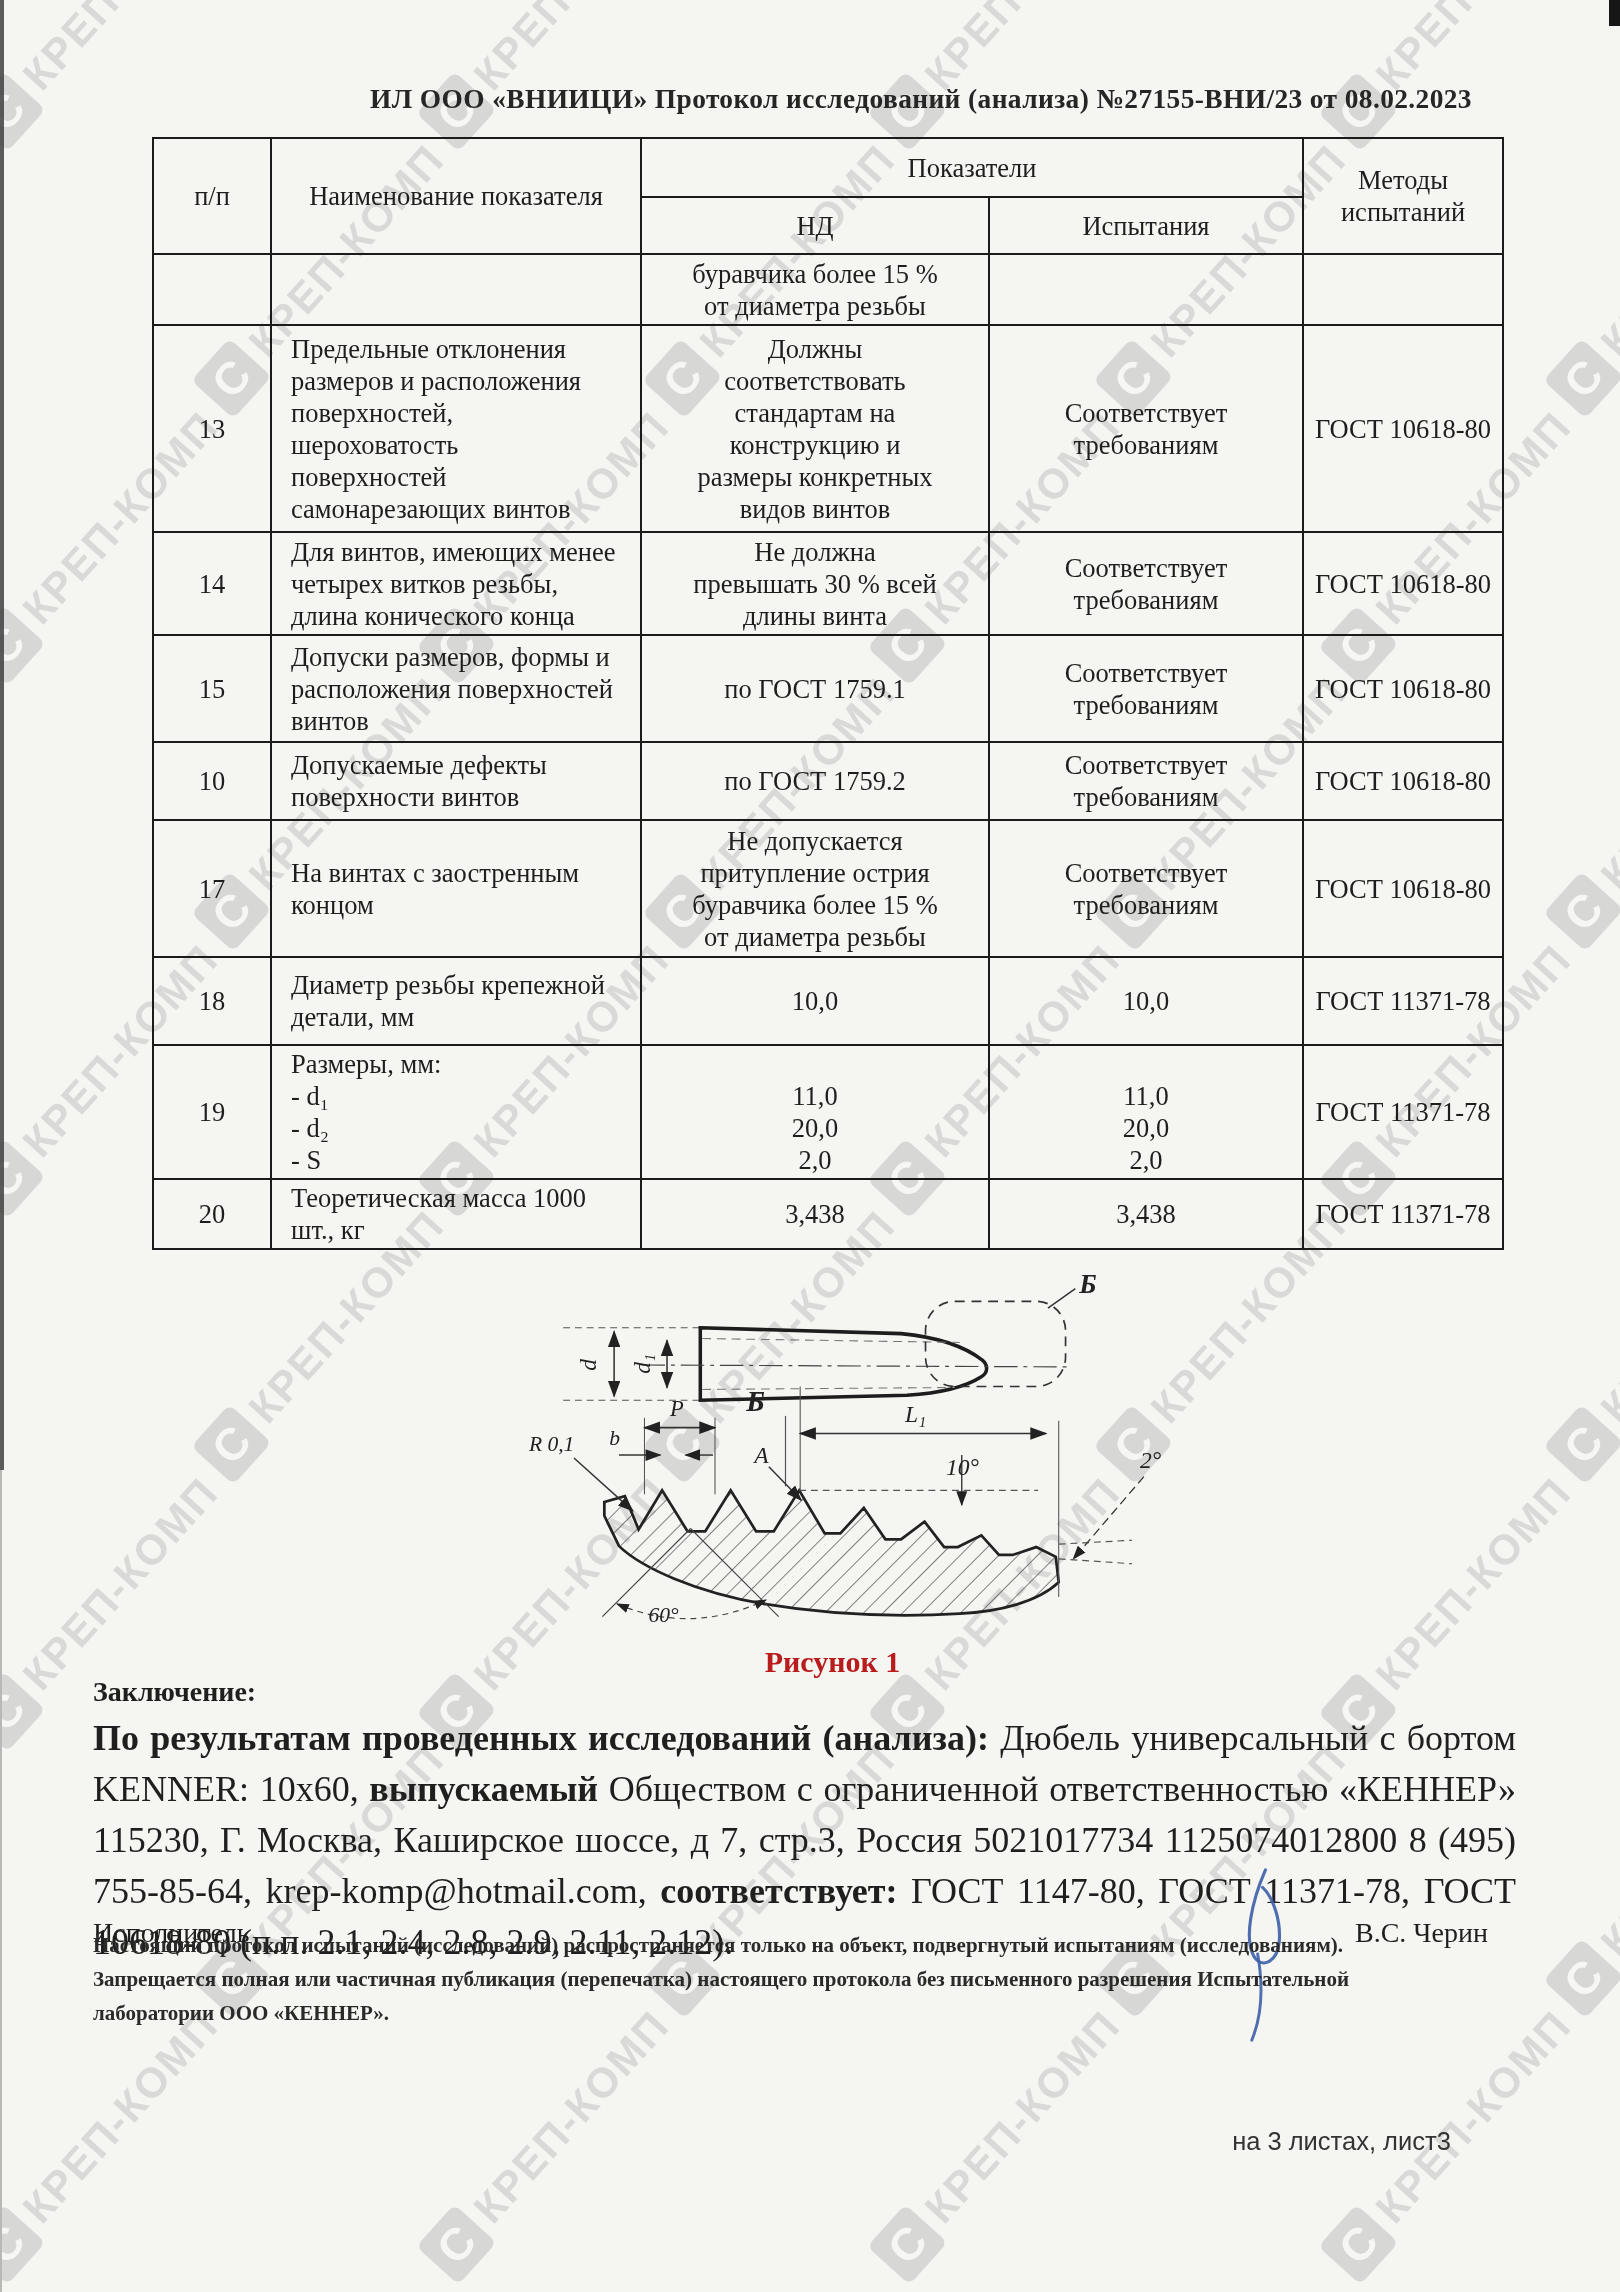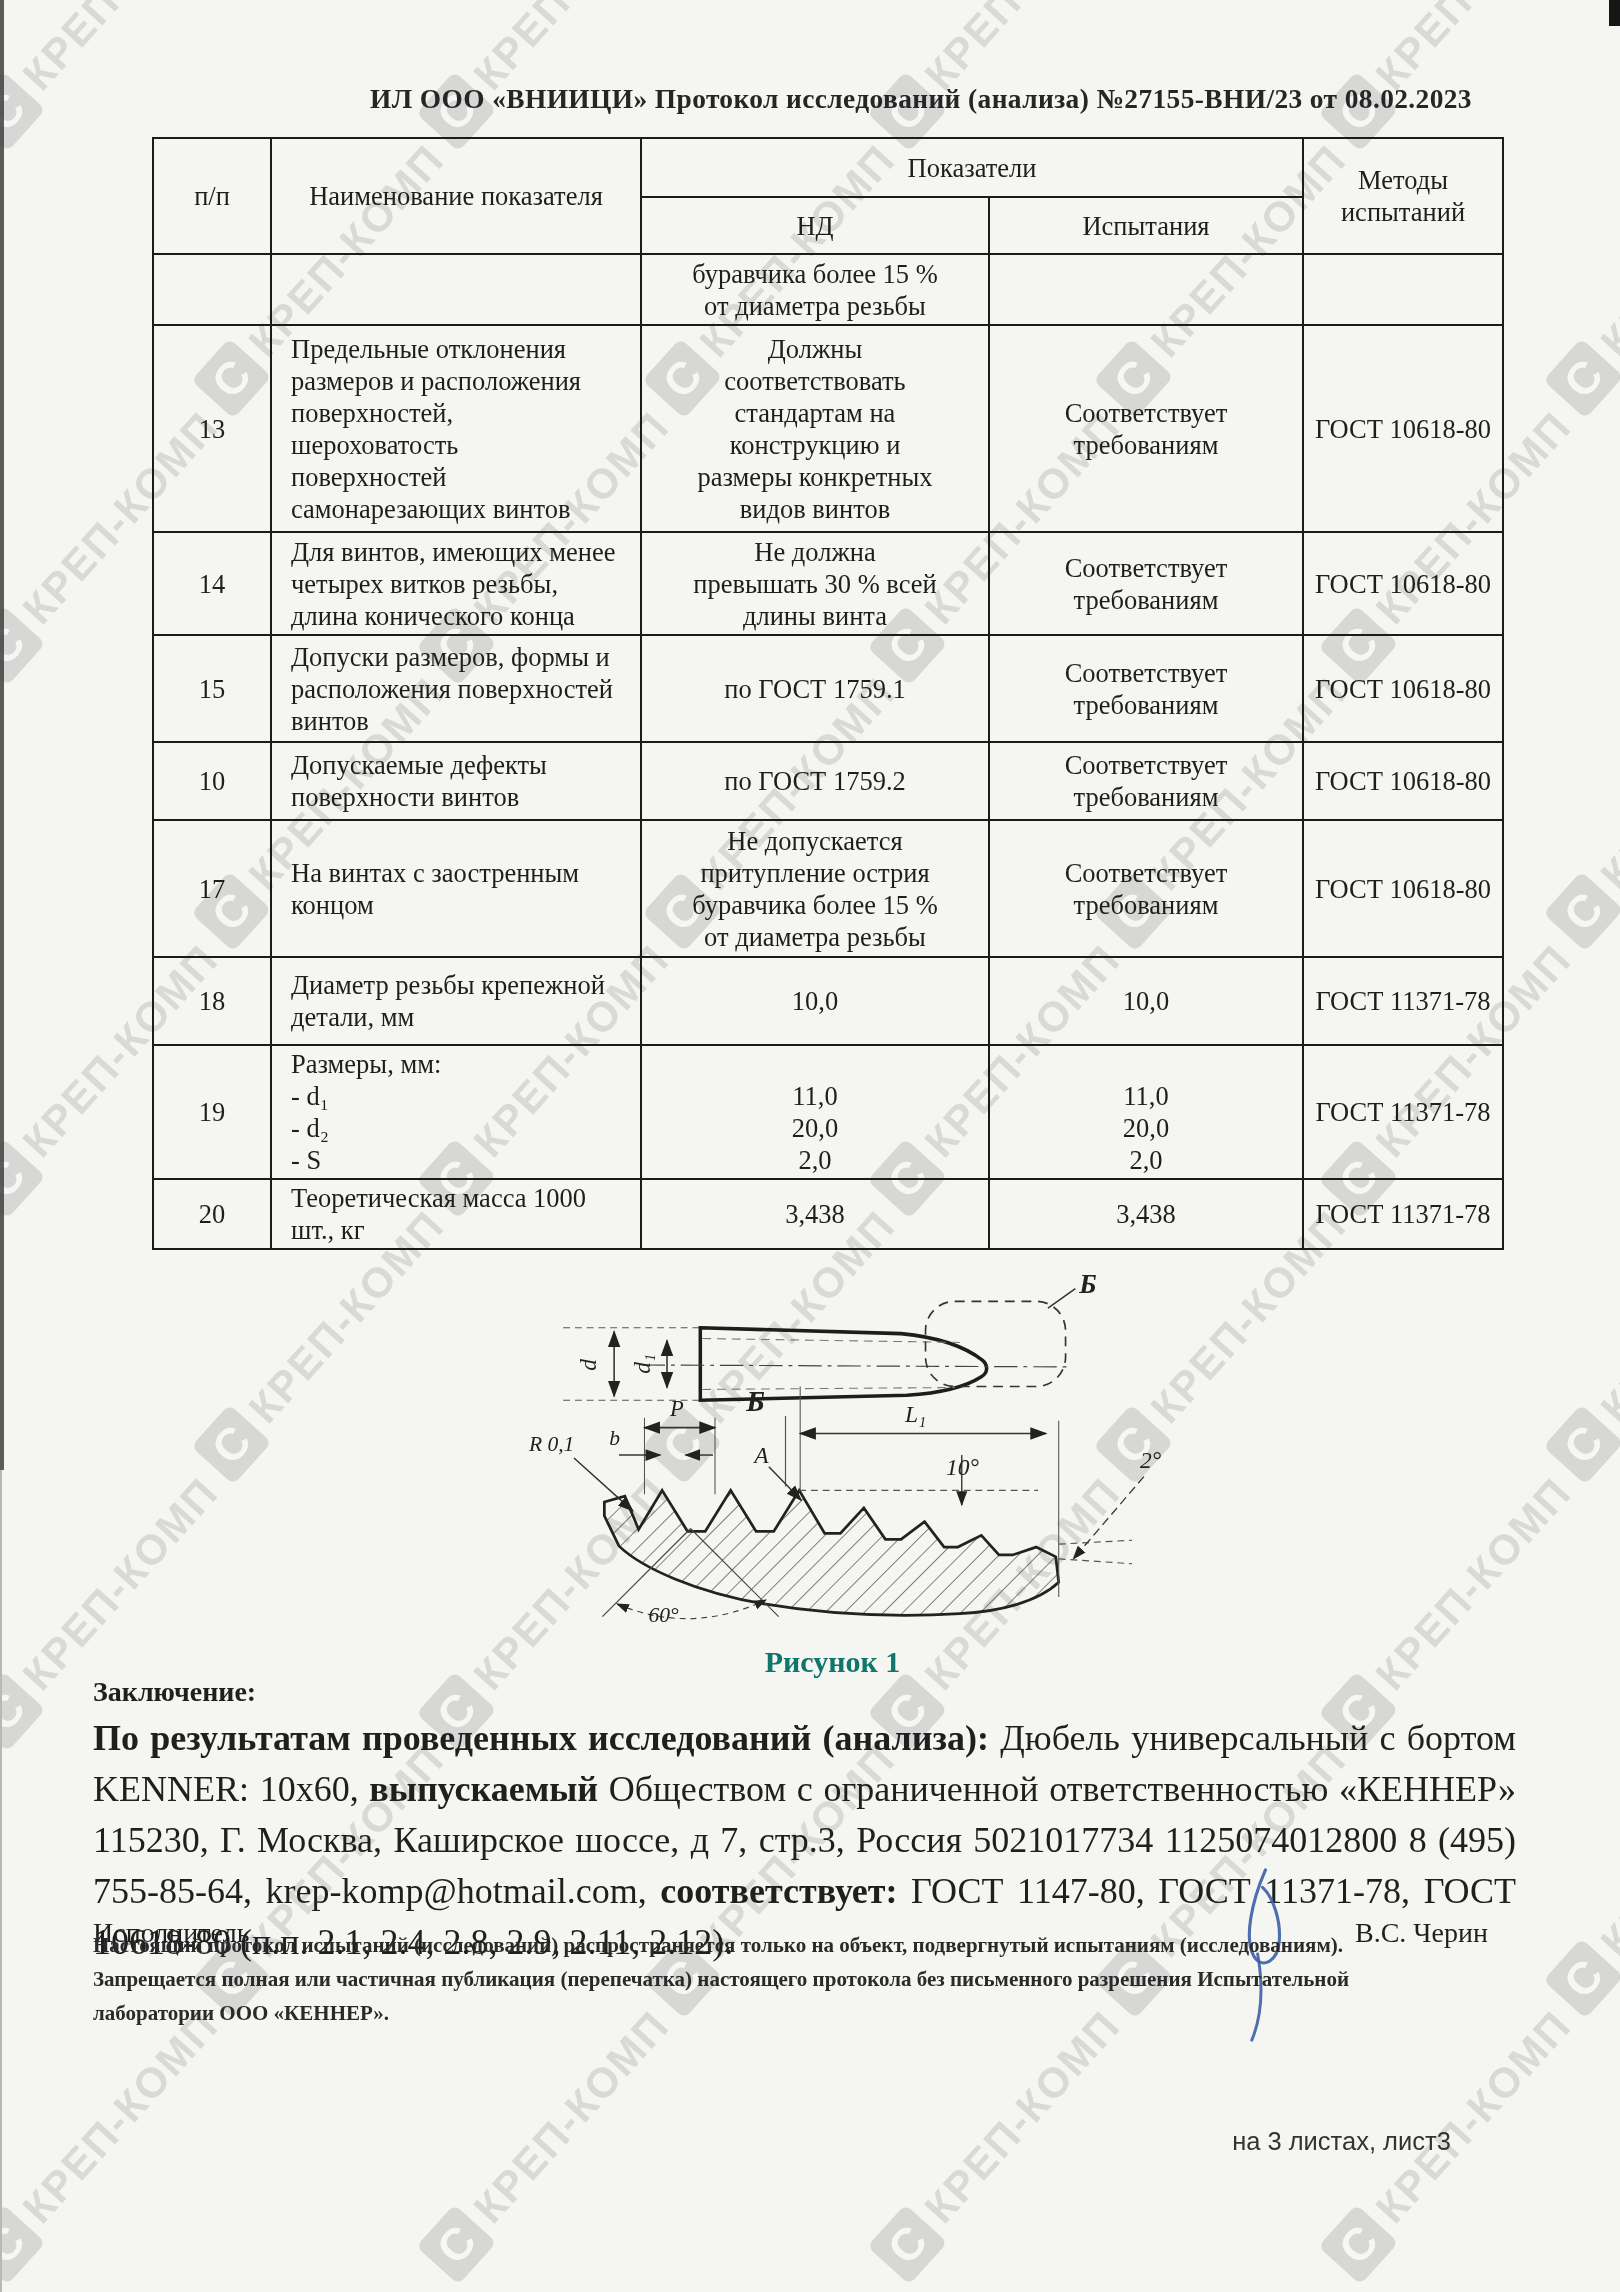--- a/index.html
+++ b/index.html
@@ -29,21 +29,21 @@
   th,td{border:2px solid #1b1b1b;padding:2px 5.9px;vertical-align:middle;
       white-space:pre-line;overflow:hidden;}
   tr{border-top:2.9px solid #1b1b1b;border-bottom:2.9px solid #1b1b1b;}
   table{border:2.9px solid #161616;}
   th{font-weight:normal;}
   .c-num,.c-nd,.c-test,.c-method{text-align:center;}
   .c-name{text-align:left;padding-left:19px;}
   
   #figure-svg{top:1269px;left:470px;}
   #figure-caption{top:1645px;left:470px;width:725px;text-align:center;
-      font-size:30px;font-weight:bold;color:#0f766e;}
+      font-size:30px;font-weight:bold;color:#b91c1c;}
   
   #conclusion-heading{top:1676px;left:93px;font-size:28px;font-weight:bold;}
   #conclusion-text{top:1713px;left:93px;width:1423px;font-size:36px;
       line-height:51px;text-align:justify;}
   #conclusion-text .seg-b{font-weight:bold;}
   
   #executor-label{top:1917px;left:93px;font-size:28px;}
   #executor-name{top:1917px;left:1355px;font-size:28px;}
   #signature-svg{top:1862px;left:1230px;}
   

